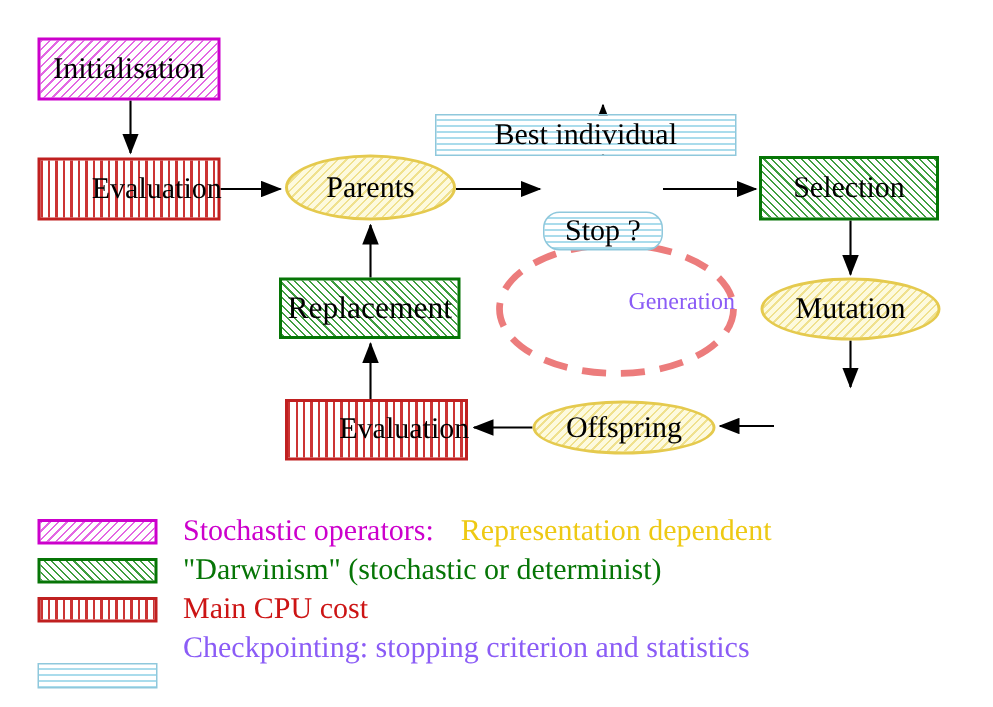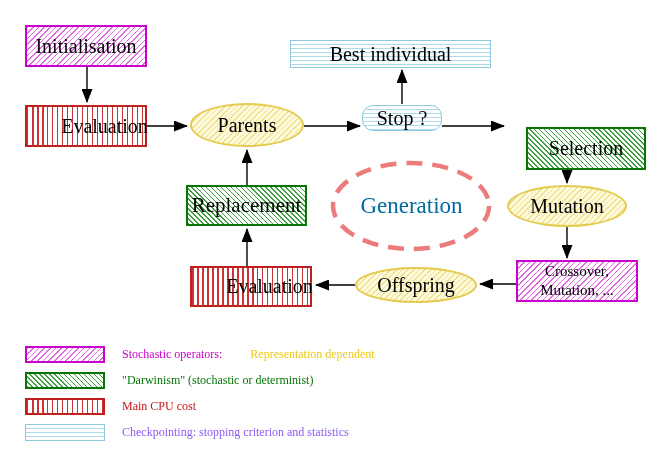--- a/index.html
+++ b/index.html
@@ -44,57 +44,58 @@
     background: repeating-linear-gradient(45deg, #3f9e3f 0px, #3f9e3f 1px, #ffffff 1px, #ffffff 3.5px);
   }
   .stripe-red {
     border: 2px solid #c02020;
     background: repeating-linear-gradient(90deg, #cc3434 0px, #cc3434 1.5px, #ffffff 1.5px, #ffffff 5px);
     padding-left: 37px;
   }
   .stripe-cyan {
     border: 1.5px solid #8fc8dc;
     background: repeating-linear-gradient(180deg, #ffffff 0px, #ffffff 2.6px, #aadcec 2.6px, #aadcec 4px);
+    margin-top: 36px;
   }
   .hatch-yellow {
     border: 2px solid #e5ca4e;
     background: repeating-linear-gradient(135deg, #f0e18e 0px, #f0e18e 1.2px, #fdfade 1.2px, #fdfade 4px);
   }
 
   .small-label { font-size: 21px; }
   .two-line { font-size: 15px; line-height: 1.25; }
   .generation-label {
     position: absolute;
     left: 333px;
     top: 193px;
     width: 157px;
-    text-align: center;
-    font-size: 23px;
-    color: #0369a1;
+    text-align: right;
+    font-size: 16px;
+    color: #8b5cf6;
   }
 
   .legend { position: absolute; left: 0; top: 0; }
   .legend-row {
     position: absolute;
     left: 25px;
     display: flex;
     align-items: center;
     height: 18px;
   }
   .swatch {
     display: inline-block;
     width: 80px;
     height: 17px;
     box-sizing: border-box;
     margin-right: 17px;
     flex: 0 0 auto;
   }
-  .ltext { font-size: 12px; white-space: nowrap; font-family: Liberation Serif, serif; }
+  .ltext { font-size: 20px; white-space: nowrap; font-family: Liberation Serif, serif; }
   .magenta-text { color: #cc00cc; }
-  .gold-text { color: #eec913; margin-left: 28px; }
+  .gold-text { color: #eec913; margin-left: 18px; }
   .green-text { color: #067506; }
   .red-text { color: #cc1414; }
   .lightblue-text { color: #8b5cf6; }
 </style>
 </head>
 <body>
 
 <div class="canvas">
 
   <svg class="arrows" width="662" height="471" viewBox="0 0 662 471">
@@ -122,34 +123,28 @@
   <div class="node hatch-magenta" style="left:25px; top:25px; width:122px; height:42px;">Initialisation</div>
 
   <div class="node stripe-red" style="left:25px; top:105px; width:122px; height:42px;">Evaluation</div>
 
   <div class="node ellipse hatch-yellow" style="left:190px; top:103px; width:114px; height:44px;">Parents</div>
 
   <div class="node stripe-cyan" style="left:290px; top:40px; width:201px; height:28px;">Best individual</div>
 
   <div class="node rounded stripe-cyan" style="left:362px; top:105px; width:80px; height:26px;">Stop ?</div>
 
-  <div class="node hatch-green" style="left:526px; top:104px; width:120px; height:43px;margin-top:23px;">Selection</div>
+  <div class="node hatch-green" style="left:506px; top:104px; width:120px; height:43px;">Selection</div>
 
   <div class="node small-label hatch-green" style="left:186px; top:185px; width:121px; height:41px;">Replacement</div>
 
   <div class="generation-label">Generation</div>
 
   <div class="node ellipse hatch-yellow" style="left:507px; top:185px; width:120px; height:42px;">Mutation</div>
 
-  <div class="node hatch-magenta" style="left:516px; top:260px; width:122px; height:42px;">
-    <div class="two-line">
-      <div>Crossover,</div>
-      <div>Mutation, ...</div>
-    </div>
-  </div>
 
   <div class="node stripe-red" style="left:190px; top:266px; width:122px; height:41px;">Evaluation</div>
 
   <div class="node ellipse hatch-yellow" style="left:355px; top:267px; width:122px; height:36px;">Offspring</div>
 
   <div class="legend">
     <div class="legend-row" style="top:345px;">
       <span class="swatch hatch-magenta"></span>
       <span class="ltext magenta-text">Stochastic operators:</span>
       <span class="ltext gold-text">Representation dependent</span>

